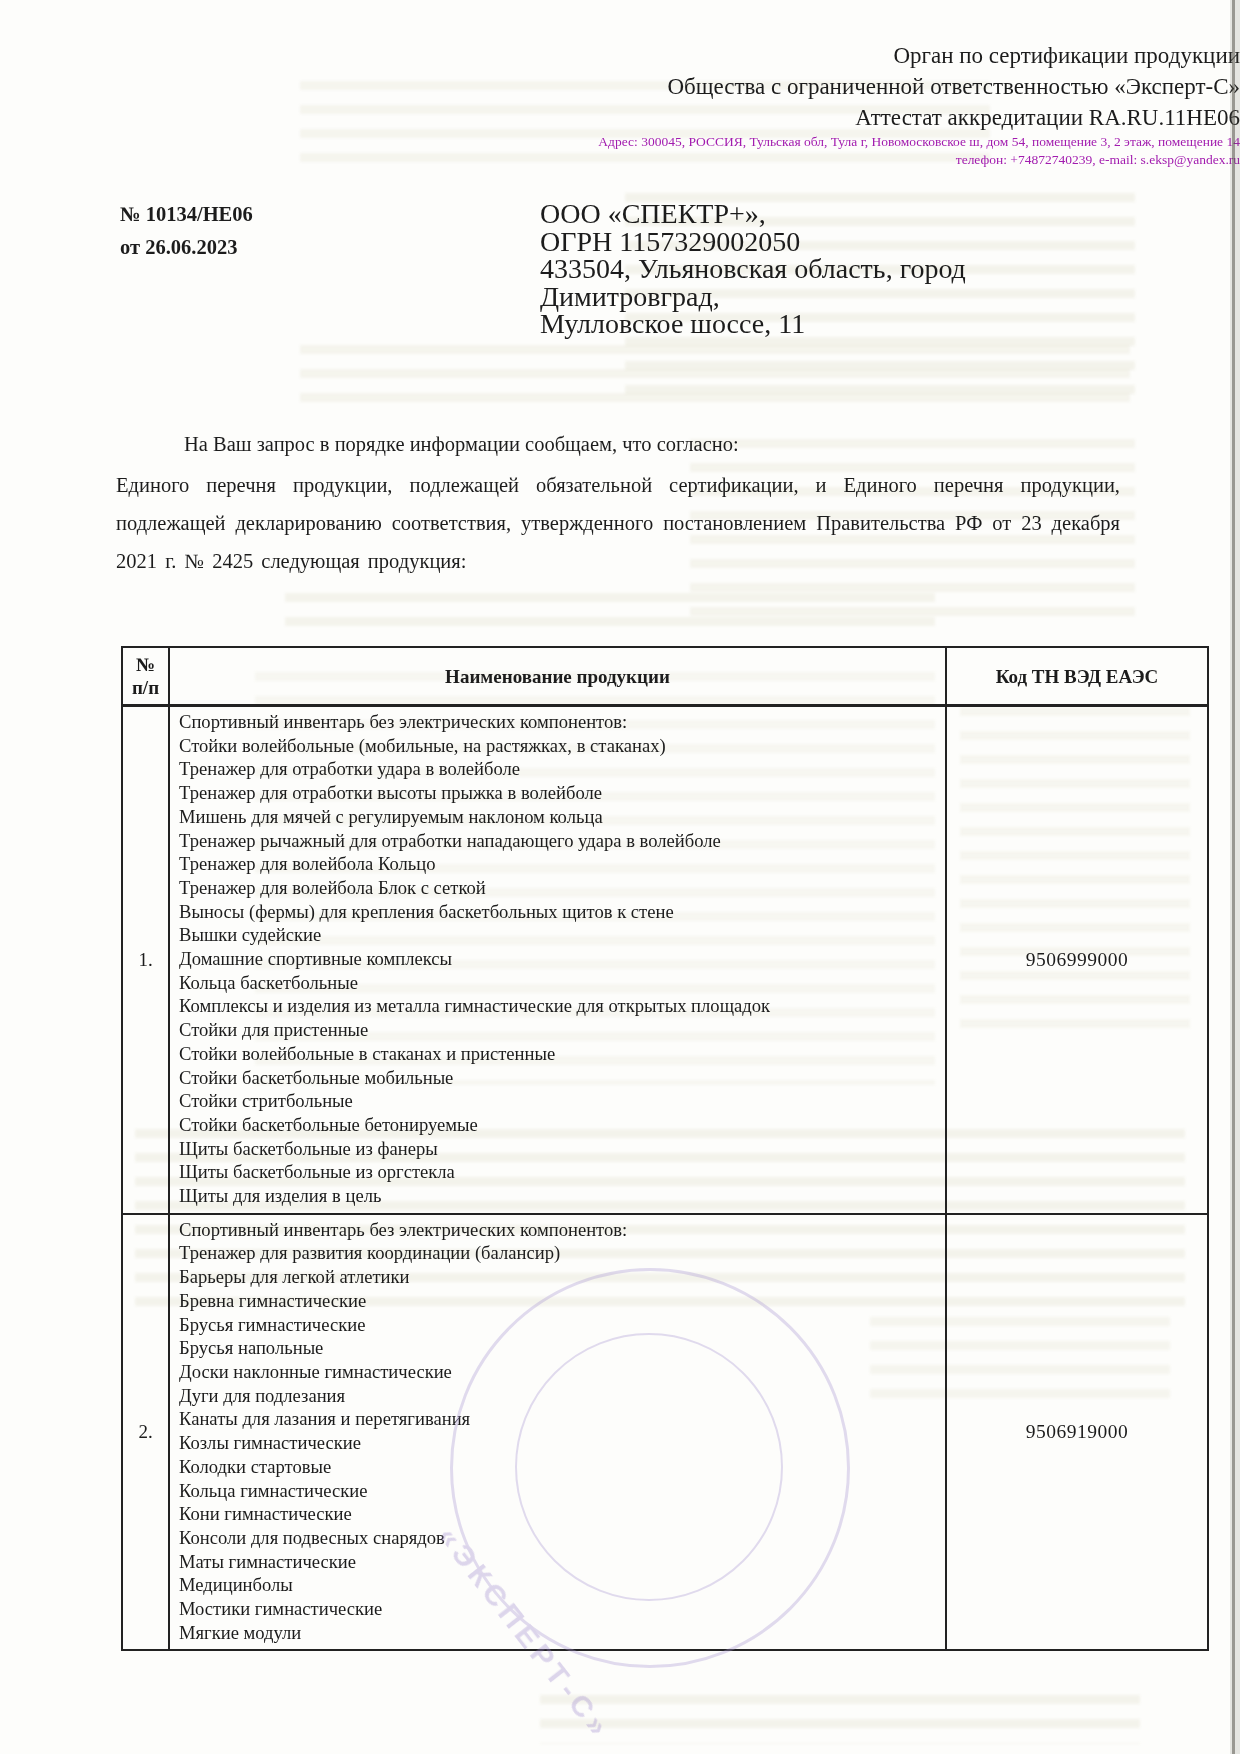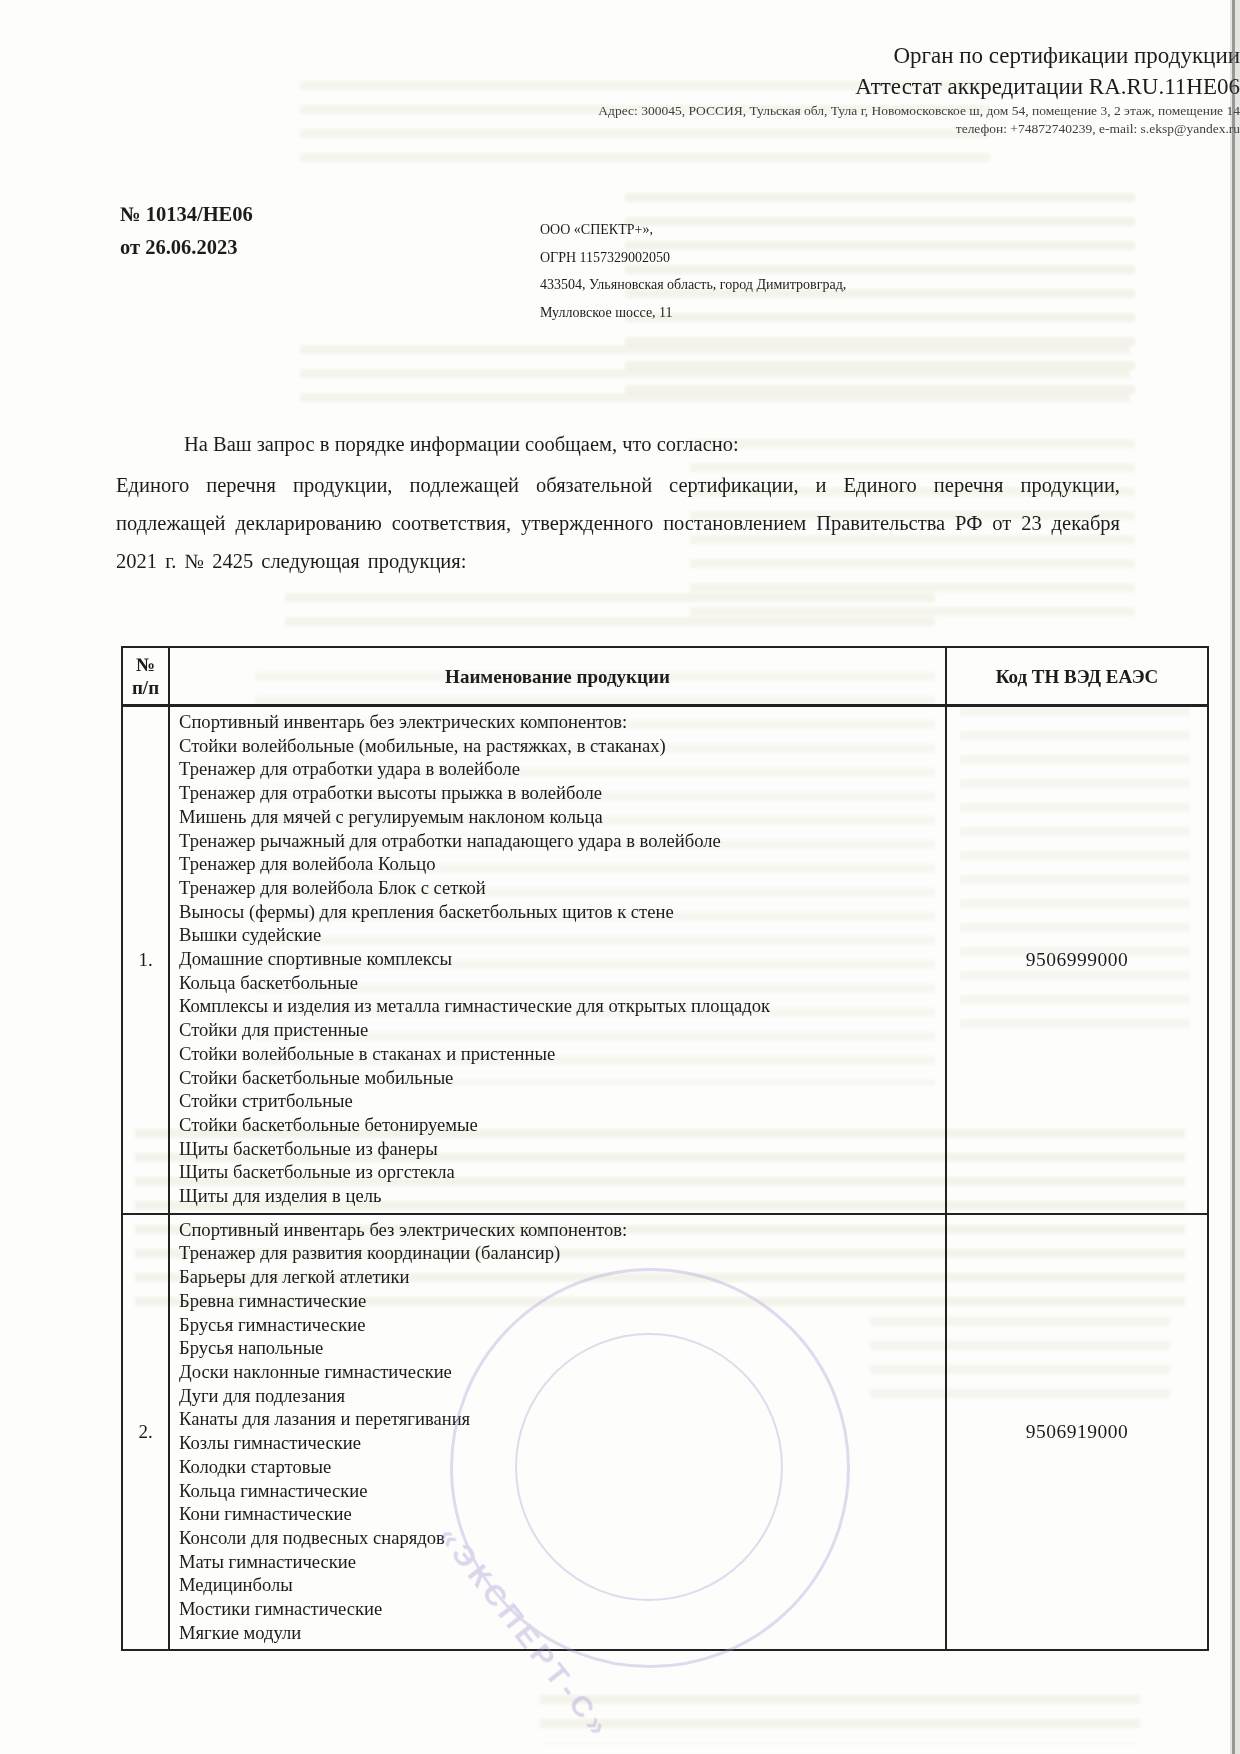--- a/index.html
+++ b/index.html
@@ -8,24 +8,24 @@
     width:1240px;height:1754px;
     margin:0 auto;
     background:#fdfdfb;
     overflow:hidden;
     font-family:"Liberation Serif","DejaVu Serif",serif;
     color:#1c1c1c;
   }
   
   .org-header{position:absolute;top:40px;left:0;width:100%;text-align:right;}
   .org-header .h-line{font-size:23px;line-height:31px;}
-  .org-header .h-small{font-size:13.5px;line-height:18px;color:#404040;}
+  .org-header .h-small{font-size:13.5px;line-height:18px;color:#a21caf;}
   
   .ref-block{position:absolute;left:120px;top:198px;font-size:20.5px;line-height:33px;font-weight:bold;}
-  .recipient-block{position:absolute;left:540px;top:216px;font-size:14px;line-height:27.5px;width:560px;}
+  .recipient-block{position:absolute;left:540px;top:200px;font-size:28px;line-height:27.5px;width:560px;}
   
   .intro-line{position:absolute;left:120px;top:405px;width:1005px;font-size:20.5px;margin-top:28px;}
   .intro-line .indent{display:inline-block;width:64px;}
   .legal-par{
     position:absolute;left:116px;top:466px;width:1004px;
     font-size:20.5px;line-height:38px;text-align:justify;word-spacing:3px;
   }
   
   .tbl-wrap{position:absolute;left:121px;top:646px;}
   table.products{border-collapse:collapse;table-layout:fixed;width:1086px;background:transparent;}
@@ -76,20 +76,21 @@
   <div class="bleed" style="left:690px;top:432px;width:445px;height:196px;opacity:.34;"></div>
   <div class="bleed" style="left:285px;top:586px;width:650px;height:50px;opacity:.36;"></div>
   <div class="bleed" style="left:255px;top:665px;width:680px;height:420px;opacity:.25;"></div>
   <div class="bleed" style="left:960px;top:700px;width:230px;height:330px;opacity:.28;"></div>
   <div class="bleed" style="left:135px;top:1122px;width:1050px;height:185px;opacity:.38;"></div>
   <div class="bleed" style="left:870px;top:1310px;width:300px;height:90px;opacity:.3;"></div>
   <div class="bleed" style="left:540px;top:1688px;width:600px;height:56px;opacity:.38;"></div>
 
   <div class="org-header">
     <div class="h-line">Орган по сертификации продукции</div>
+    <div class="h-line">Общества с ограниченной ответственностью «Эксперт-С»</div>
     <div class="h-line">Аттестат аккредитации RA.RU.11HE06</div>
     <div class="h-small">Адрес: 300045, РОССИЯ, Тульская обл, Тула г, Новомосковское ш, дом 54, помещение 3, 2 этаж, помещение 14</div>
     <div class="h-small">телефон: +74872740239, e-mail: s.eksp@yandex.ru</div>
   </div>
 
   <div class="ref-block">
     <div>№ 10134/НЕ06</div>
     <div>от 26.06.2023</div>
   </div>
 

